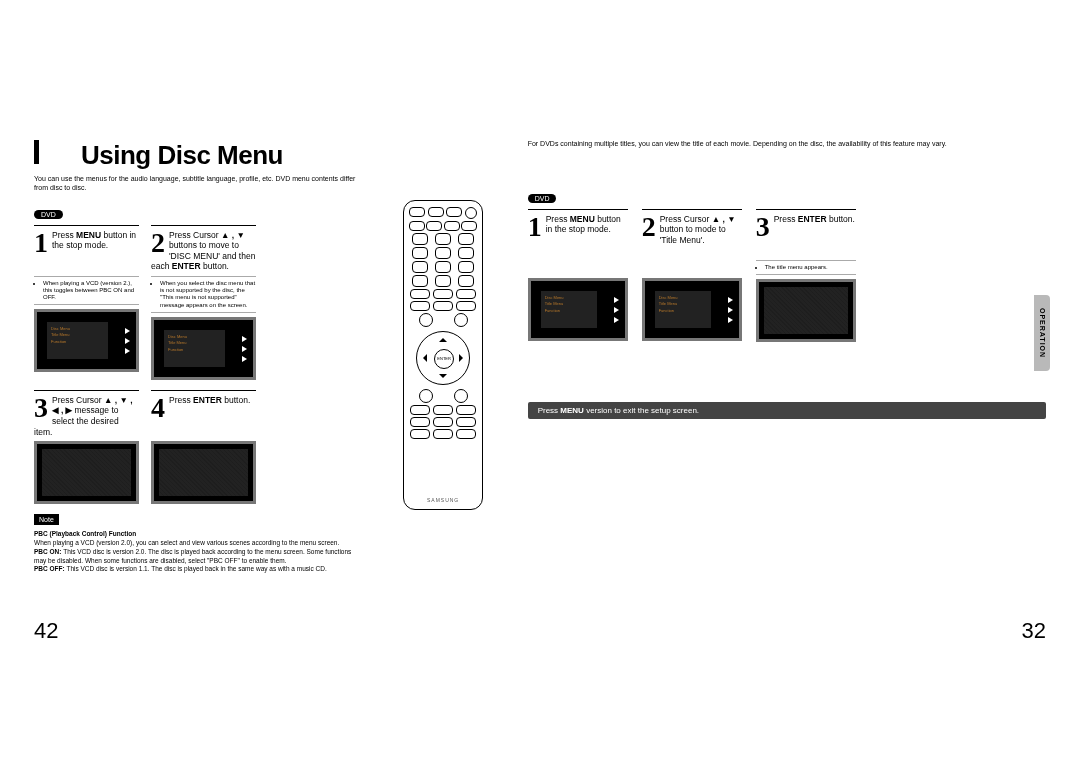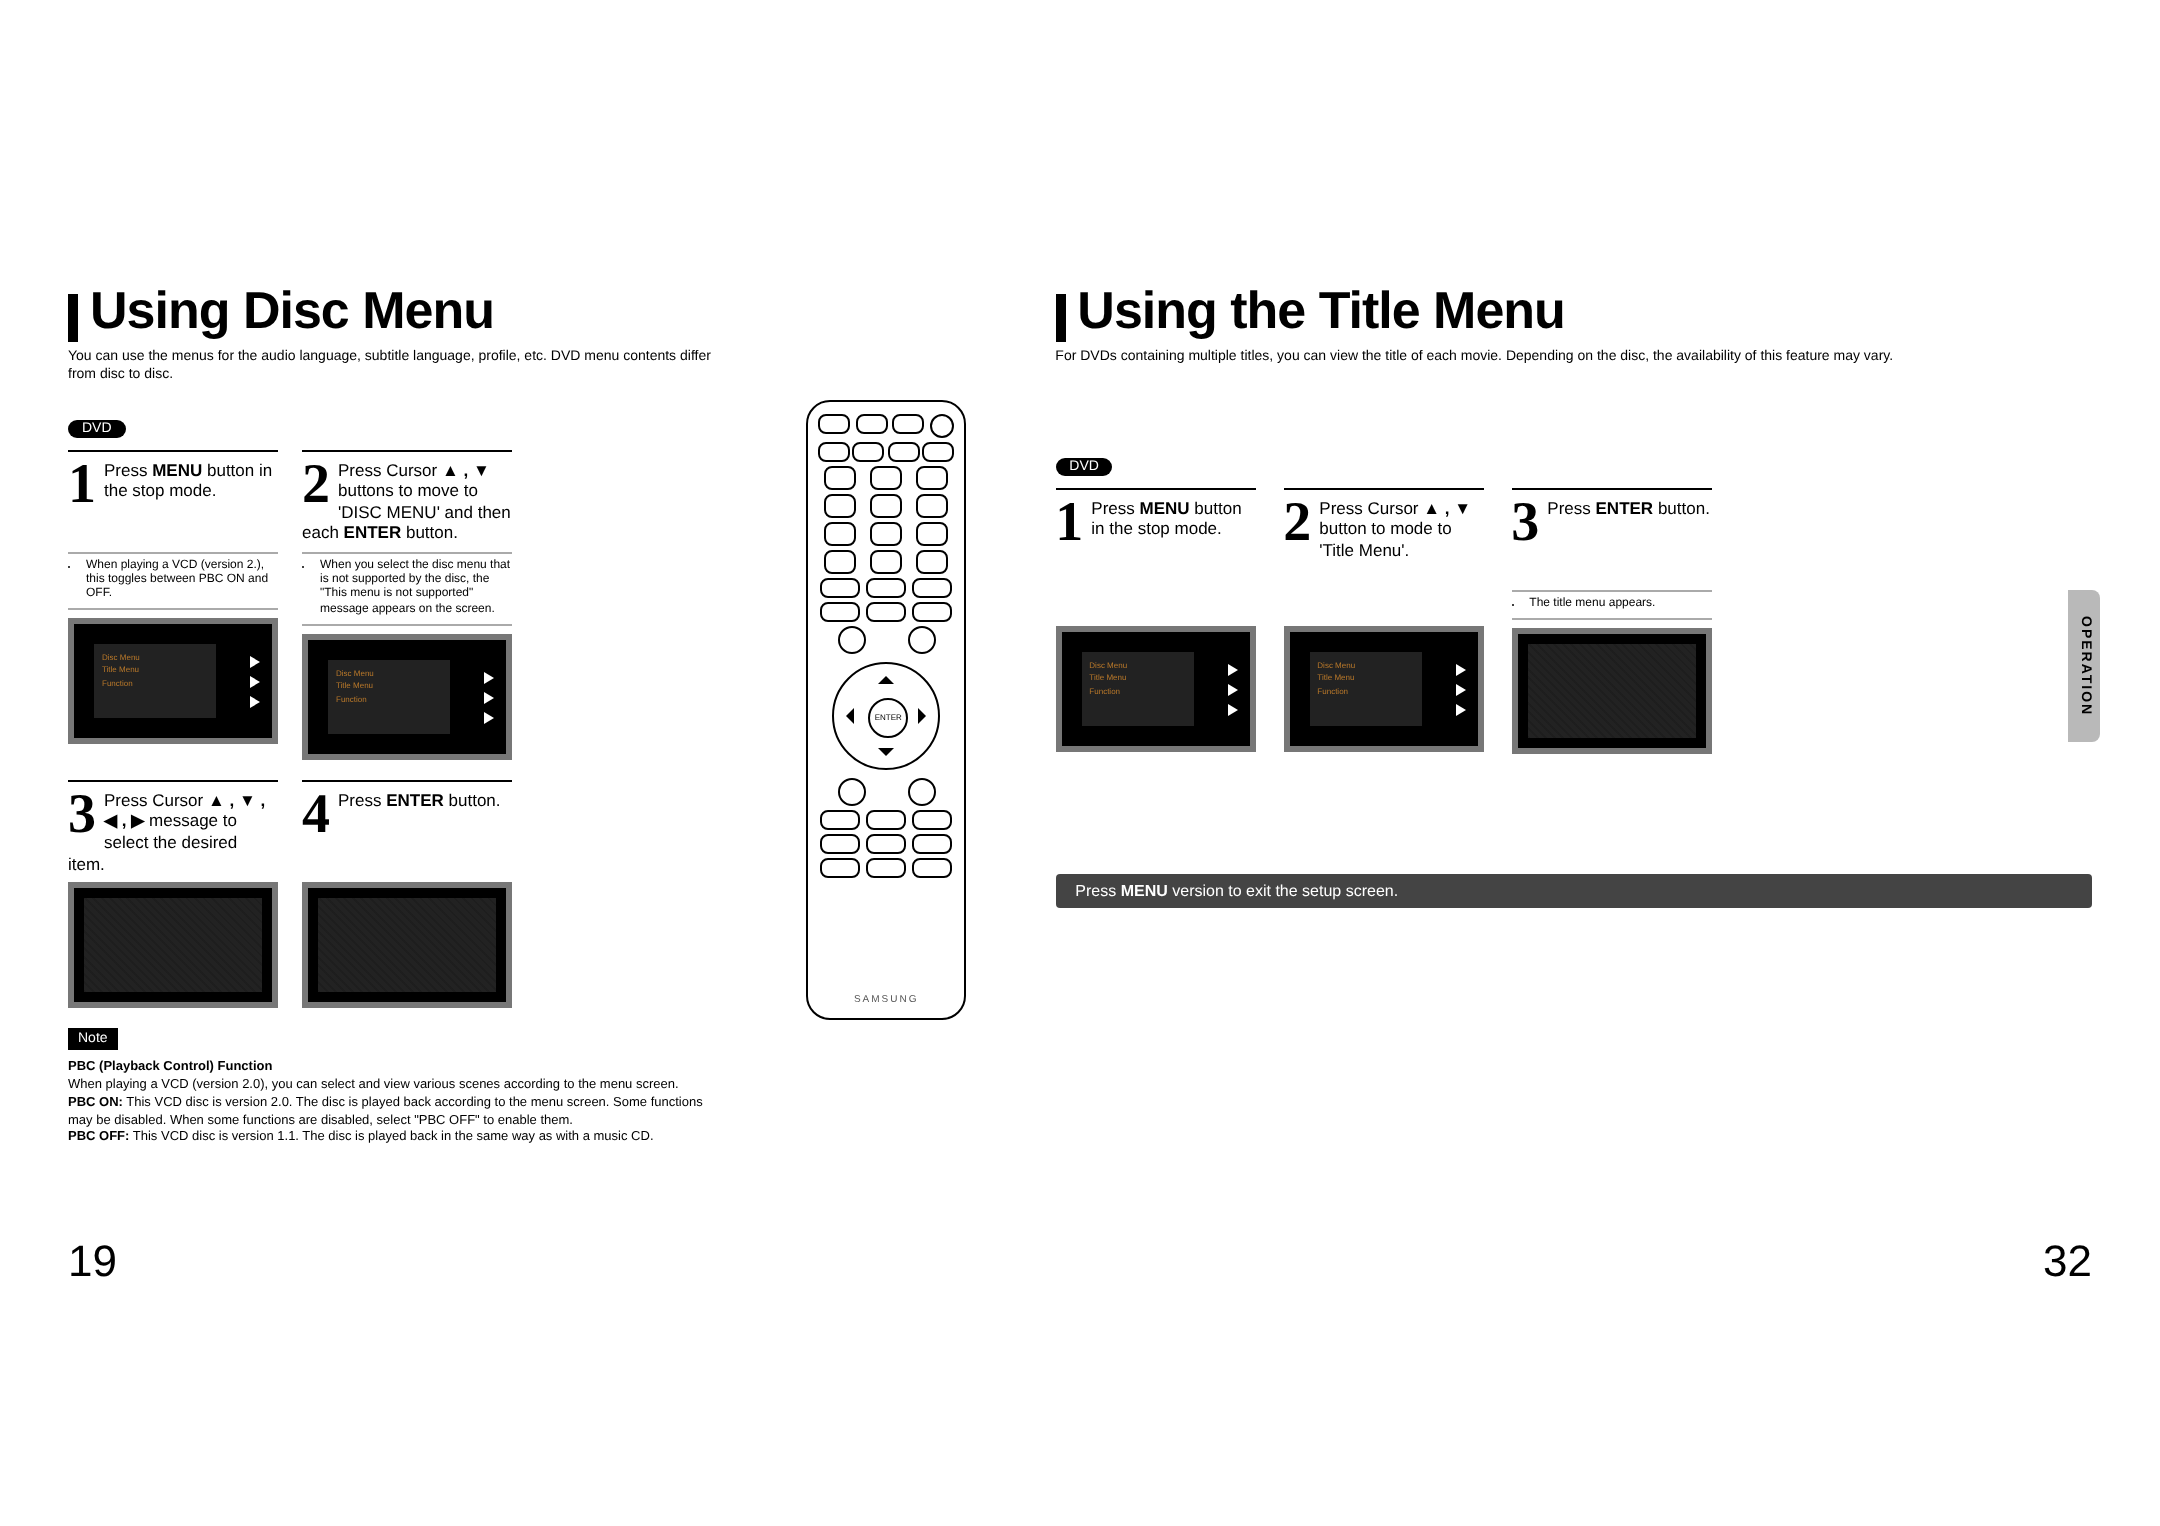--- a/index.html
+++ b/index.html
@@ -2,21 +2,21 @@
 <html><head>
 <meta charset="utf-8">
 <style>
   html,body { margin:0; padding:0; background:#fff; font-family:Arial,Helvetica,sans-serif; color:#000; }
   .page { width:1080px; height:763px; position:relative; box-sizing:border-box; padding:140px 34px 0 34px; }
   .spread { display:flex; gap:40px; }
   .leaf { position:relative; }
   .leaf-left { width:335px; }
   .remote-col { width:92px; }
   .leaf-right { width:535px; }
-  .heading { font-size:26px; font-weight:bold; letter-spacing:-0.5px; margin:0 0 4px 0; display:flex; align-items:flex-end; }
+  .heading { font-size:26px; font-weight:bold; letter-spacing:-0.5px; margin:0 0 4px 0; display:flex; align-items:flex-start;gap:36px; }
   .heading .bar { display:inline-block; width:5px; height:24px; background:#000; margin-right:6px; }
   .intro { font-size:7px; line-height:1.25; margin:0 0 10px 0; }
   .pill { display:inline-block; background:#000; color:#fff; font-size:7px; border-radius:7px; padding:1px 7px; margin-bottom:6px; }
   .steps-row { display:flex; gap:12px; }
   .step { width:105px; }
   .step3col { width:100px; }
   .stepnum { font-size:28px; font-weight:bold; float:left; line-height:0.9; margin-right:4px; font-family:"Times New Roman",serif; }
   .steptxt { font-size:8.5px; line-height:1.25; min-height:42px; border-top:1px solid #000; padding-top:4px; }
   .steptxt b { font-weight:bold; }
   .note-sm { font-size:6px; line-height:1.2; margin:4px 0 4px 0; border-top:0.5px solid #aaa; border-bottom:0.5px solid #aaa; padding:3px 0; }
@@ -109,21 +109,21 @@
       </div>
 
       <span class="note-badge">Note</span>
       <div class="pbc">
         <b>PBC (Playback Control) Function</b><br>
         <span>When playing a VCD (version 2.0), you can select and view various scenes according to the menu screen.</span><br>
         <b>PBC ON:</b> <span>This VCD disc is version 2.0. The disc is played back according to the menu screen. Some functions may be disabled. When some functions are disabled, select "PBC OFF" to enable them.</span><br>
         <b>PBC OFF:</b> <span>This VCD disc is version 1.1. The disc is played back in the same way as with a music CD.</span>
       </div>
 
-      <div class="pagenum left">19</div>
+      <div class="pagenum left">42</div>
     </div>
 
     <div class="remote-col">
       <div style="height:60px"></div>
       <div class="remote">
         <div class="row">
             <div class="rbtn"></div>
             <div class="rbtn"></div>
             <div class="rbtn"></div>
             <div class="rbtn" style="border-radius:50%;width:10px;height:10px"></div>
@@ -192,24 +192,20 @@
         <div class="row oval">
             <div class="rbtn"></div>
             <div class="rbtn"></div>
             <div class="rbtn"></div>
           </div>
         <div class="brand">SAMSUNG</div>
       </div>
     </div>
 
     <div class="leaf leaf-right">
-      <h1 class="heading">
-          <span class="bar"></span>
-          <span>Using the Title Menu</span>
-        </h1>
       <p class="intro">For DVDs containing multiple titles, you can view the title of each movie.
 Depending on the disc, the availability of this feature may vary.</p>
       <div style="height:28px"></div>
       <span class="pill">DVD</span>
 
       <div class="steps-row" style="gap:14px">
         <div class="step step3col">
           <div class="steptxt"><span class="stepnum">1</span><span>Press </span><b>MENU</b><span> button in the stop mode.</span></div>
           <div style="height:18px"></div>
           <div class="screen menu">

